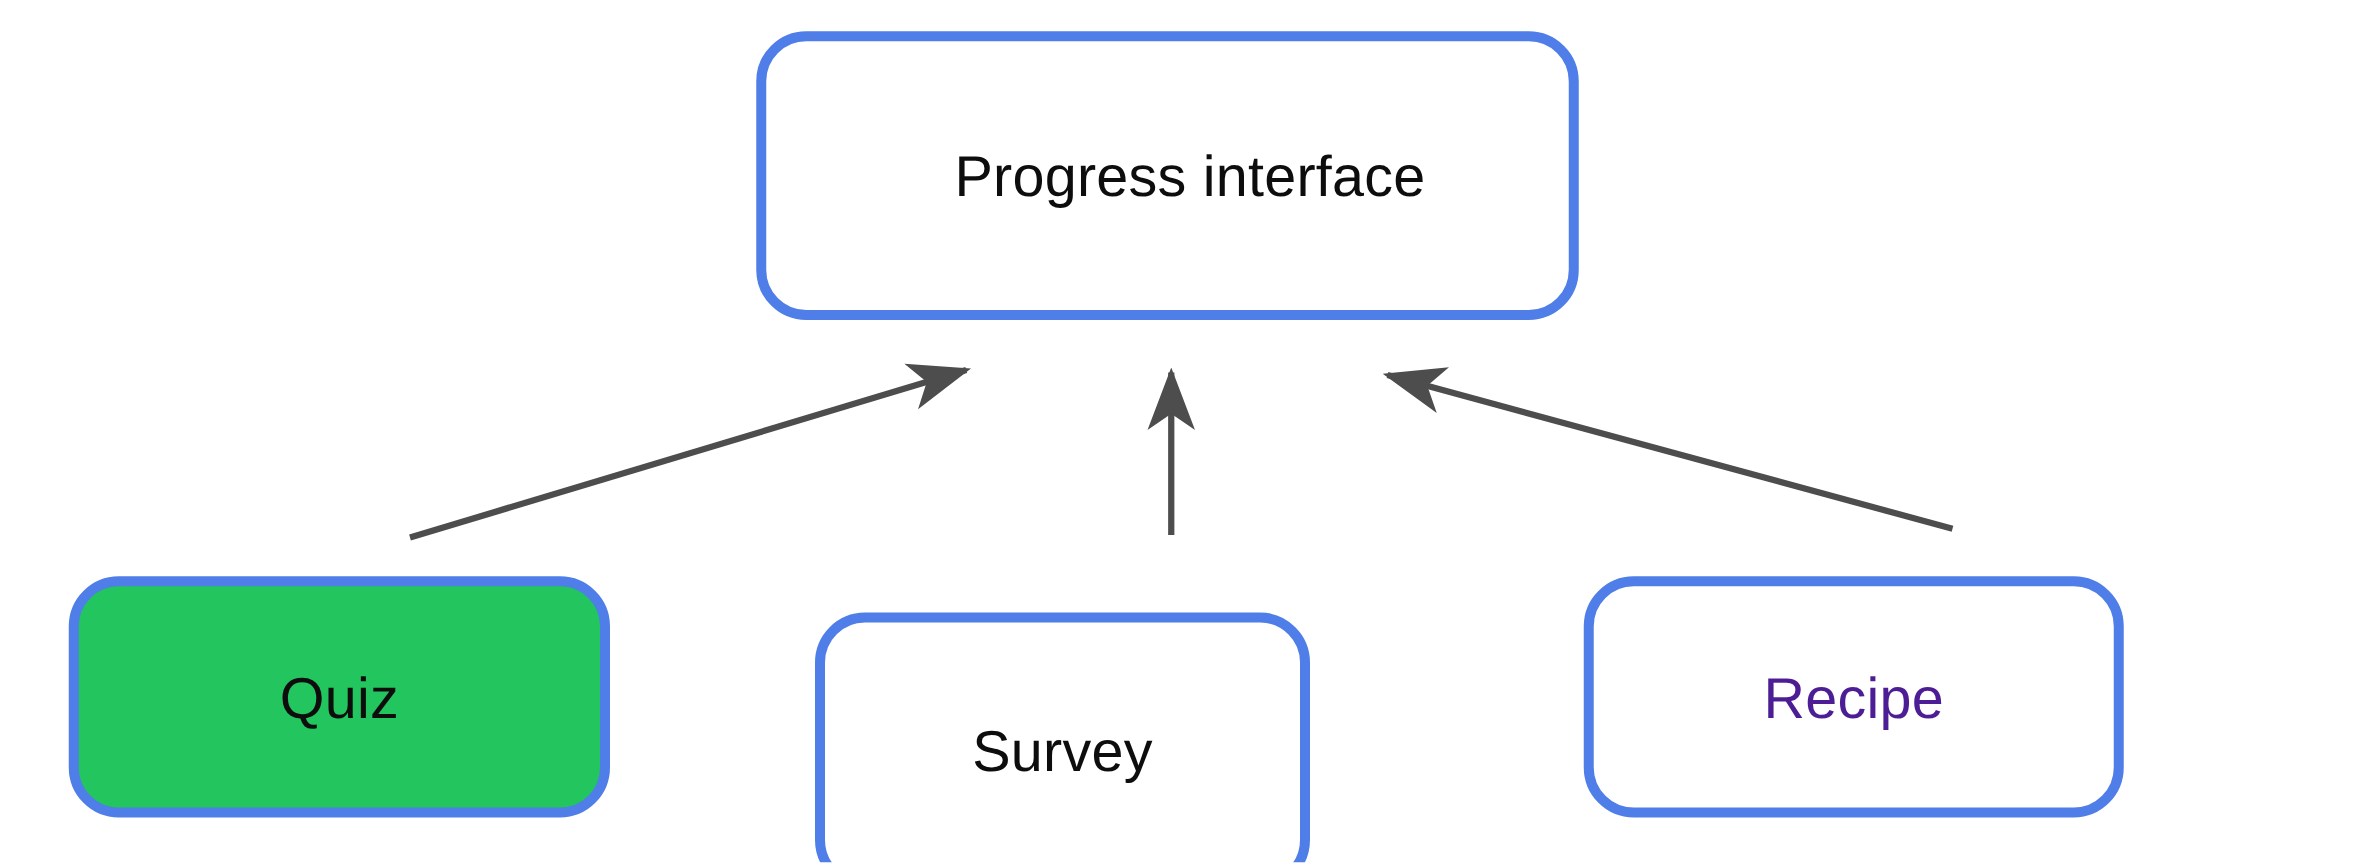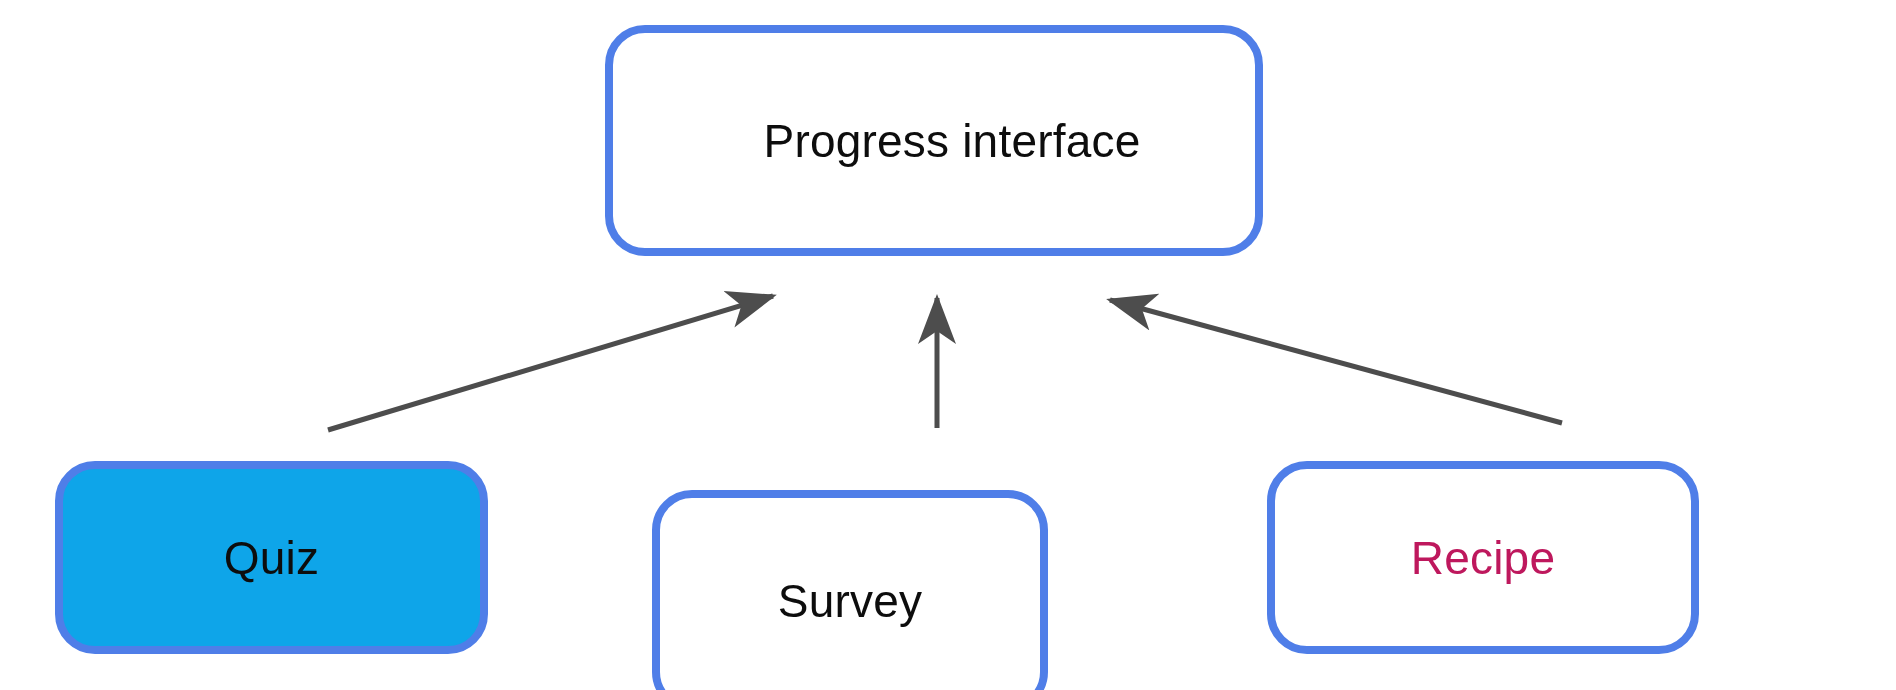--- a/index.html
+++ b/index.html
@@ -90,25 +90,25 @@
 
     <line x1="937" y1="428" x2="937" y2="298" stroke="#4d4d4d" stroke-width="5" marker-end="url(#arrowhead)"></line>
 
     <line x1="1562" y1="423" x2="1110" y2="300" stroke="#4d4d4d" stroke-width="5" marker-end="url(#arrowhead)"></line>
   </svg>
 
   <div class="node" id="node-progress-interface" style="left: 605px; top: 25px; width: 658px; height: 231px; border-color: rgb(79, 126, 232); background: rgb(255, 255, 255);">
     <span class="node-label" style="color: rgb(13, 13, 13);">Progress interface</span>
   </div>
 
-  <div class="node" id="node-quiz" style="left: 55px; top: 461px; width: 433px; height: 193px; border-color: rgb(79, 126, 232); background: #0ea5e9;">
+  <div class="node" id="node-quiz" style="left: 55px; top: 461px; width: 433px; height: 193px; border-color: rgb(79, 126, 232); background: #22c55e;">
     <span class="node-label" style="color: rgb(13, 13, 13);">Quiz</span>
   </div>
 
   <div class="node" id="node-survey" style="left: 652px; top: 460px; width: 396px; height: 222px; border-color: rgb(79, 126, 232); background: rgb(255, 255, 255); margin-top: 30px;">
     <span class="node-label" style="color: rgb(13, 13, 13);">Survey</span>
   </div>
 
   <div class="node" id="node-recipe" style="left: 1267px; top: 461px; width: 432px; height: 193px; border-color: rgb(79, 126, 232); background: rgb(255, 255, 255);">
-    <span class="node-label" style="color: #be185d;">Recipe</span>
+    <span class="node-label" style="color: #4c1d95;">Recipe</span>
   </div>
 
 </div>
 
 </body></html>

